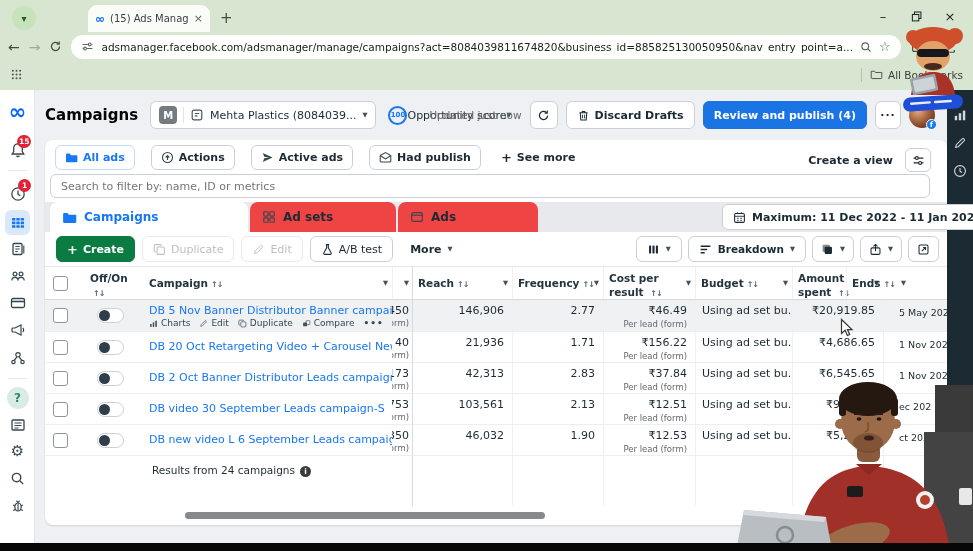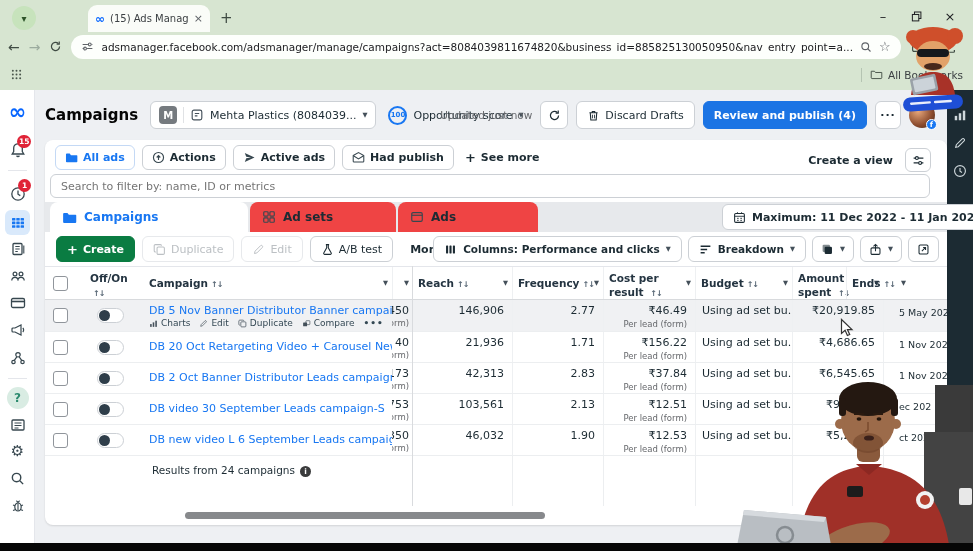--- a/index.html
+++ b/index.html
@@ -402,51 +402,51 @@
       <span style="font-size:15px;font-weight:bold;color:#050505">Campaigns</span>
       <span class="flex" style="border:1px solid #ccd0d5;border-radius:6px;background:#fff;height:28px;padding:0 8px;gap:6px">
         <span style="background:#757a7f;color:#fff;font-size:10px;font-weight:bold;width:18px;height:18px;border-radius:4px;display:flex;align-items:center;justify-content:center">M</span>
         <span style="width:1px;height:16px;background:#e0e2e5"></span>
         <svg class="ic" width="14" height="14" viewBox="0 0 16 16" color="#44505a">
             <use href="#i-page"></use>
           </svg>
         <span style="font-size:11px;color:#1c2b33;white-space:nowrap">Mehta Plastics (8084039...</span>
         <span class="caret">▼</span>
       </span>
-      <span class="flex" style="gap:6px">
+      <span class="flex" style="">
         <span style="width:19px;height:19px;border:2px solid #1877f2;border-radius:50%;display:flex;align-items:center;justify-content:center;font-size:7px;font-weight:bold;color:#1877f2">100</span>
         <span style="font-size:11px;color:#1c2b33;white-space:nowrap">Opportunity score</span>
         <span class="caret">▼</span>
       </span>
     </div>
     <div class="abs flex" style="right:12px;top:11px;height:28px;gap:8px">
       <span style="font-size:10.5px;color:#65676b;white-space:nowrap">Updated just now</span>
       <span class="btn" style="width:28px;padding:0;justify-content:center;height:28px">
           <svg width="13" height="13" viewBox="0 0 16 16" color="#1c2b33">
             <use href="#i-reload"></use>
           </svg>
         </span>
-      <span class="btn" style="height:28px;font-weight:400">
+      <span class="btn" style="height:28px;font-weight:700">
           <svg class="ic" width="13" height="13" viewBox="0 0 16 16" color="#1c2b33">
             <use href="#i-trash"></use>
           </svg>
           <span>Discard Drafts</span>
         </span>
       <span class="btn" style="height:28px;background:#1b74e4;border-color:#1b74e4;color:#fff;font-weight:bold">
           <span>Review and publish (4)</span>
         </span>
       <span class="btn" style="width:26px;padding:0;justify-content:center;height:28px;font-weight:bold;letter-spacing:1px">···</span>
       <span style="width:26px;height:26px;border-radius:50%;background:radial-gradient(circle at 35% 35%,#e8a87c,#8a4a2c 60%,#3c2417);position:relative">
         <span style="position:absolute;right:-2px;bottom:-2px;width:11px;height:11px;border-radius:50%;background:#1877f2;color:#fff;font-size:7.5px;font-weight:bold;display:flex;align-items:center;justify-content:center;border:1px solid #fff">f</span>
       </span>
     </div>
 
     <div class="card">
 
-      <div class="abs flex" style="left:10px;top:5px;gap:7px">
+      <div class="abs flex" style="left:10px;top:5px;gap:16px">
         <span class="chip" style="color:#1877f2;border-color:#c4d9f5">
             <svg class="ic" width="13" height="13" viewBox="0 0 16 16" color="#1877f2">
               <use href="#i-folder"></use>
             </svg>
             <span>All ads</span>
           </span>
         <span class="chip">
             <svg class="ic" width="13" height="13" viewBox="0 0 16 16" color="#37474f">
               <use href="#i-circle-arrow"></use>
             </svg>
@@ -534,21 +534,20 @@
         <span class="btn noborder" style="font-weight:600;gap:6px">
             <span>More</span>
             <span class="caret">▼</span>
           </span>
       </div>
       <div class="abs flex" style="right:8px;top:96px;gap:6px">
         <span class="btn" style="font-size:10.5px;font-weight:600;gap:6px">
             <svg class="ic" width="13" height="13" viewBox="0 0 16 16" color="#1c2b33">
               <use href="#i-cols"></use>
             </svg>
-            <span>Columns: Performance and clicks</span>
             <span class="caret">▼</span>
           </span>
         <span class="btn" style="font-size:10.5px;font-weight:600;gap:6px">
             <svg class="ic" width="13" height="13" viewBox="0 0 16 16" color="#1c2b33">
               <use href="#i-breakdown"></use>
             </svg>
             <span>Breakdown</span>
             <span class="caret">▼</span>
           </span>
         <span class="btn" style="gap:6px;padding:0 8px">

